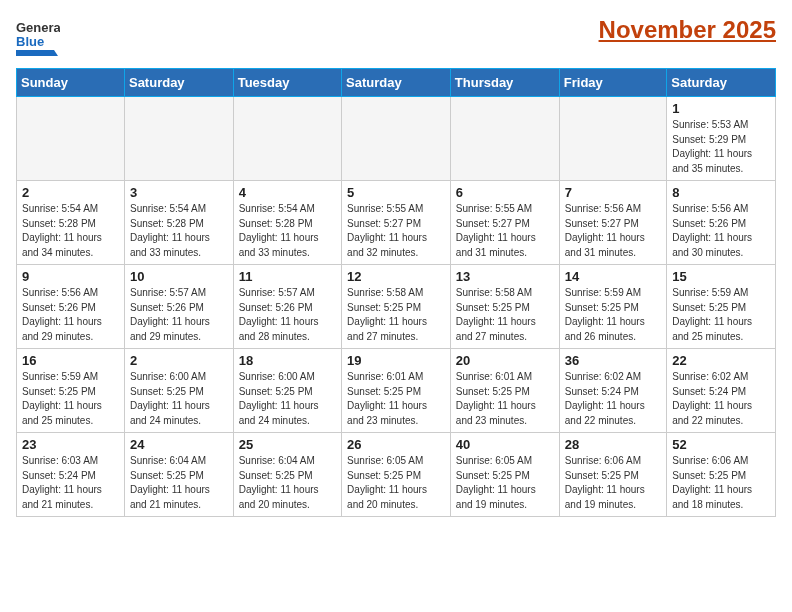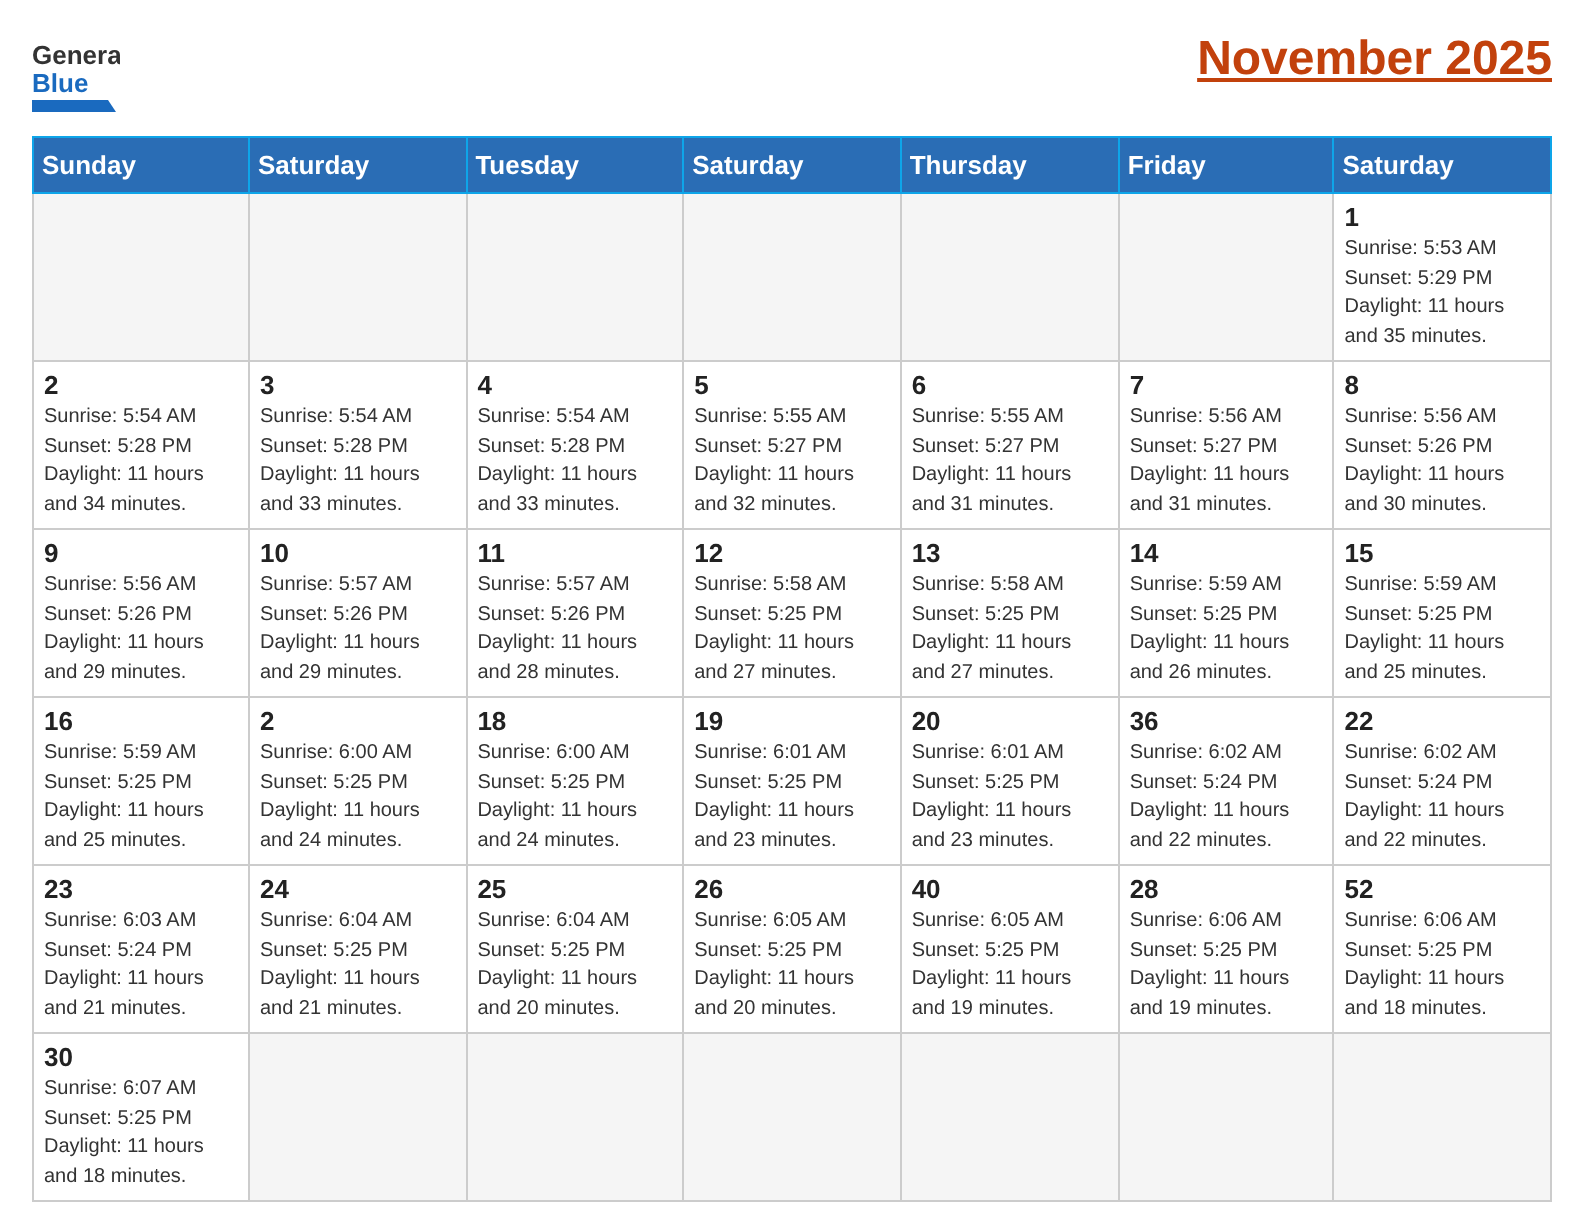--- a/index.html
+++ b/index.html
@@ -236,26 +236,14 @@
         </td>
         <td>
           <span class="day-number">28</span>
           <div class="day-info">Sunrise: 6:06 AM<br>Sunset: 5:25 PM<br>Daylight: 11 hours and 19 minutes.</div>
         </td>
         <td>
           <span class="day-number">52</span>
           <div class="day-info">Sunrise: 6:06 AM<br>Sunset: 5:25 PM<br>Daylight: 11 hours and 18 minutes.</div>
         </td>
       </tr>
-      <tr>
-        <td>
-          <span class="day-number">30</span>
-          <div class="day-info">Sunrise: 6:07 AM<br>Sunset: 5:25 PM<br>Daylight: 11 hours and 18 minutes.</div>
-        </td>
-        <td class="last-row"></td>
-        <td class="last-row"></td>
-        <td class="last-row"></td>
-        <td class="last-row"></td>
-        <td class="last-row"></td>
-        <td class="last-row"></td>
-      </tr>
     </tbody>
 </table>
 
 </body></html>

